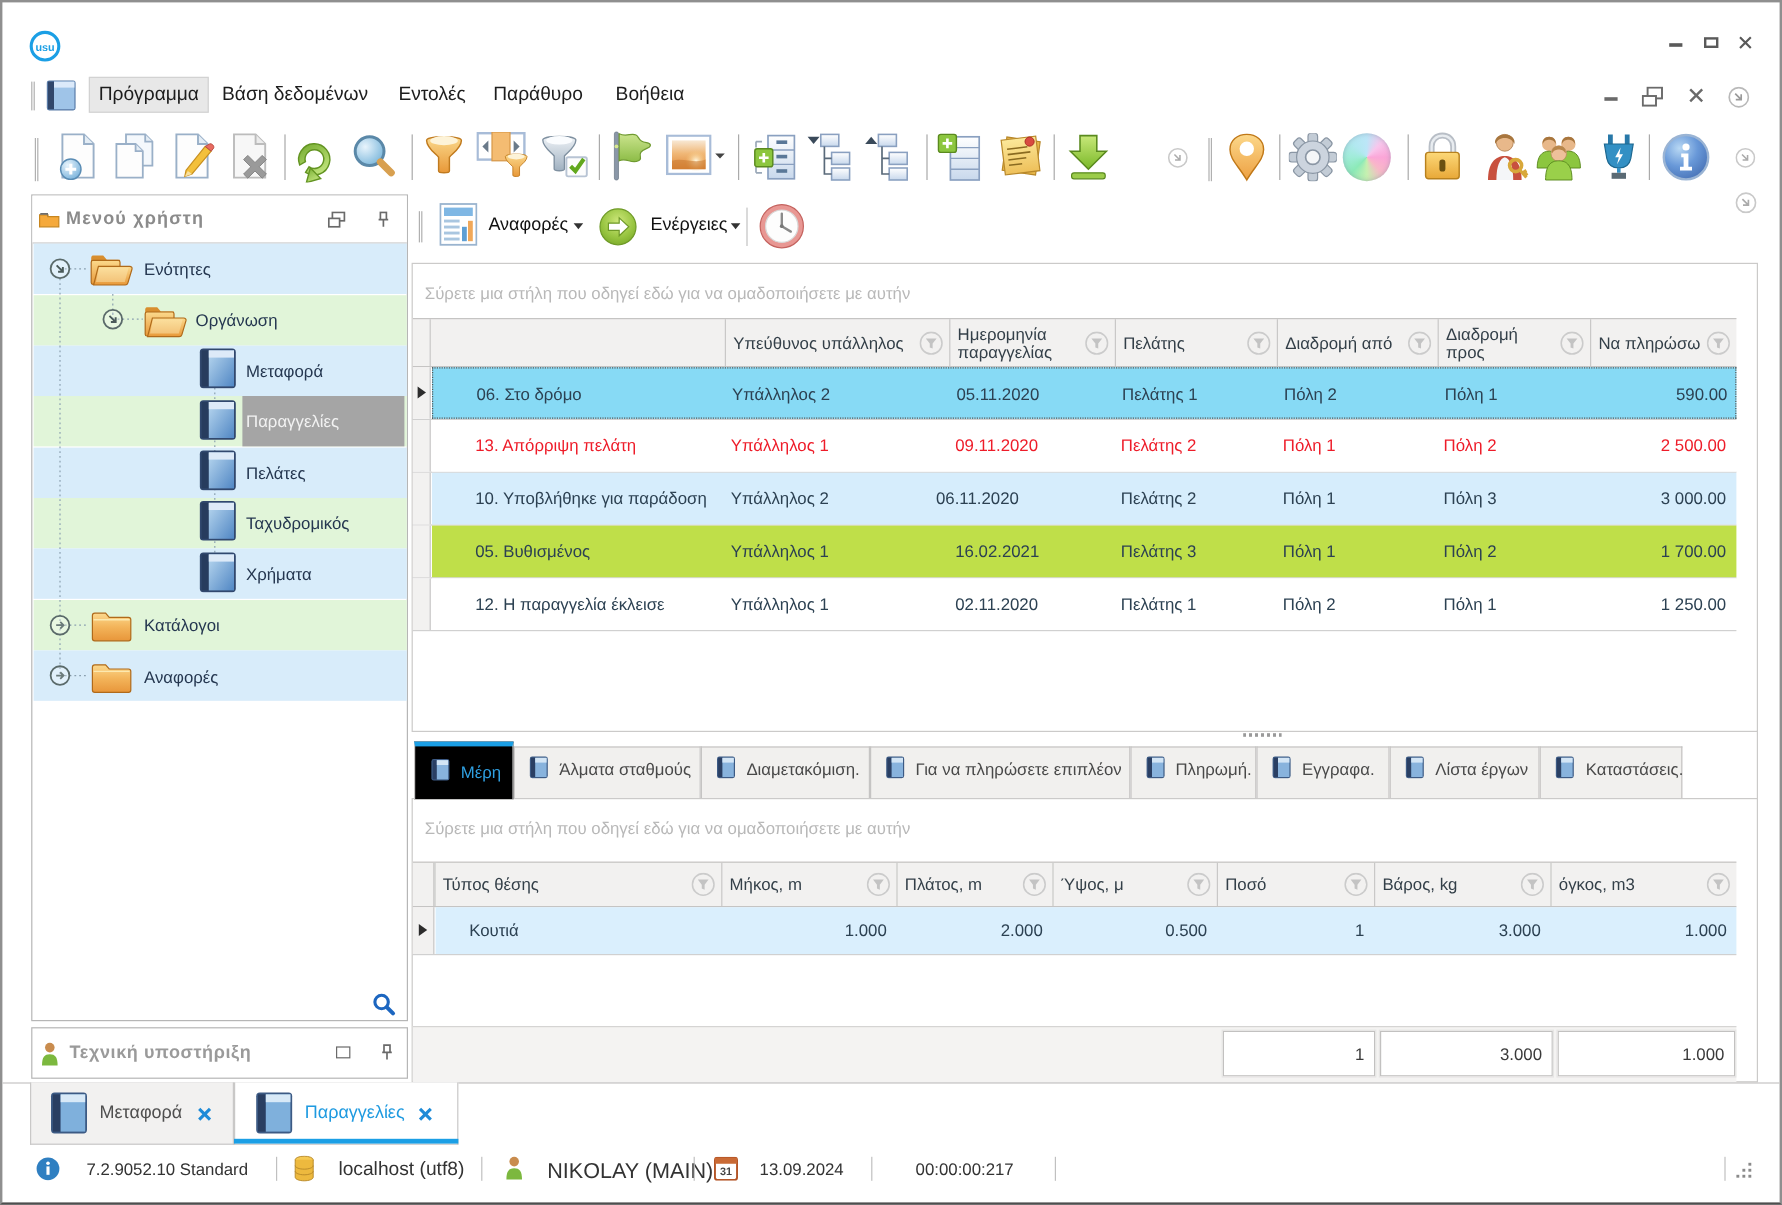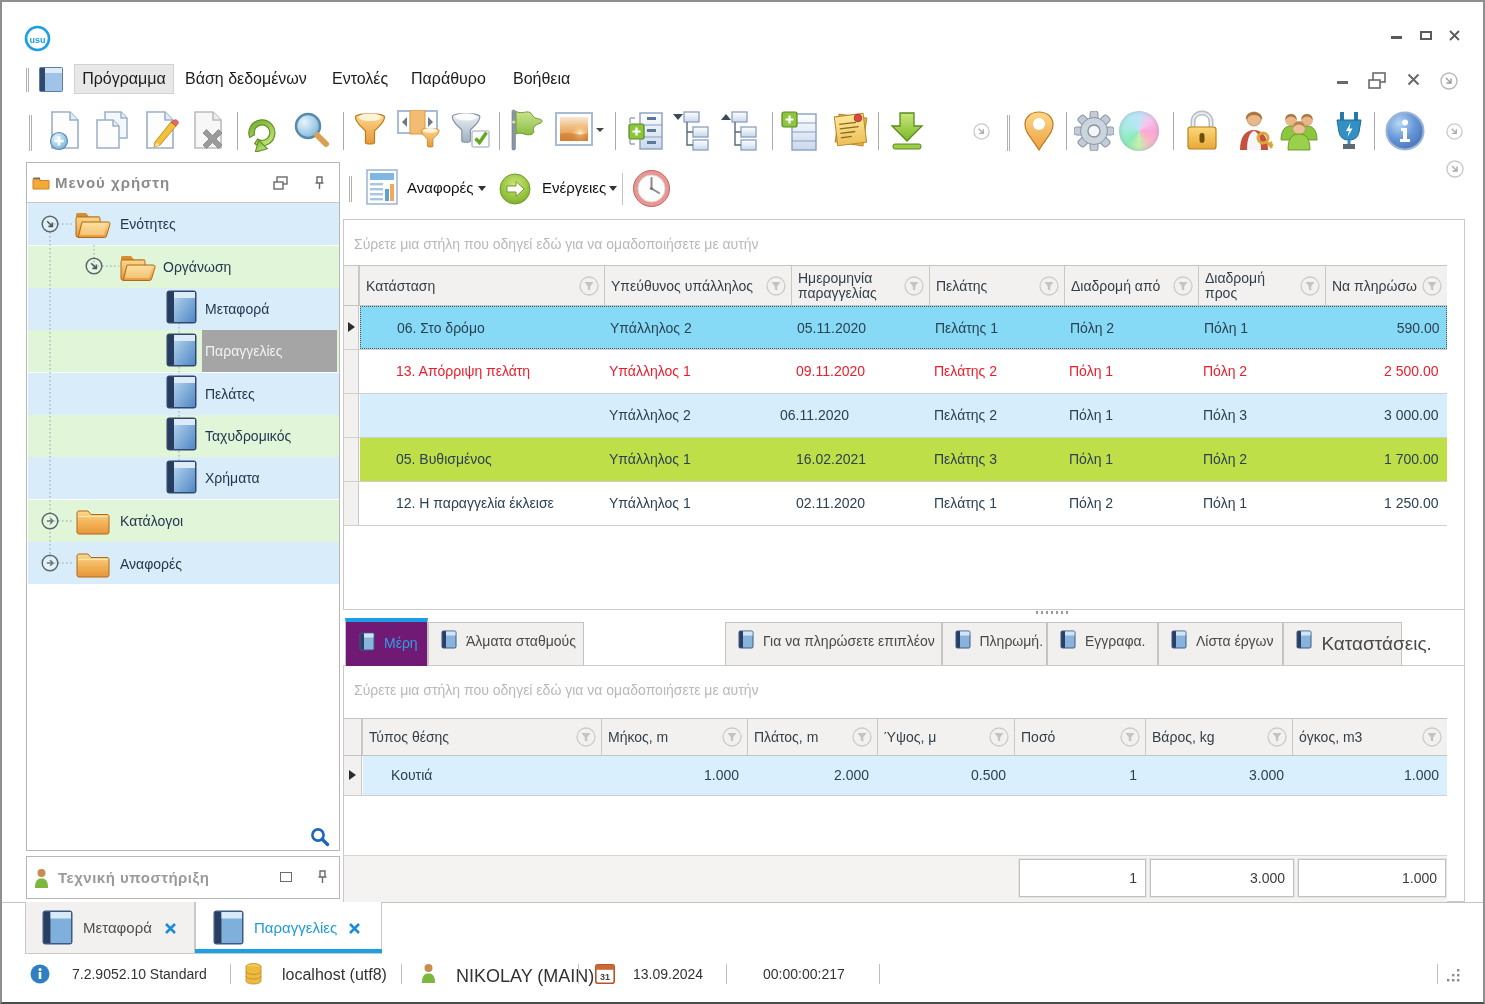--- a/index.html
+++ b/index.html
@@ -589,27 +589,20 @@
 </svg>
 <svg class="abs" style="left:1444px;top:158px" width="18" height="18" viewBox="0 0 18 18">
   <circle cx="9" cy="9" r="8" fill="none" stroke="#c9c9c9" stroke-width="1.4"></circle>
   <path d="M6 6 L11 11 M11 6.5 V11 H6.5" stroke="#ababab" stroke-width="1.4" fill="none"></path>
 </svg>
 
 <div class="abs" id="topgrid" style="left:341px;top:217px;width:1122px;height:391px;border:1px solid #cbcac9;background:#fff">
   <div class="abs" style="left:10px;top:16px;font-size:14px;color:#b8b8b8">Σύρετε μια στήλη που οδηγεί εδώ για να ομαδοποιήσετε με αυτήν</div>
 <div class="gridhead" style="left:0px;top:45px;width:1103px;height:41px">
 <div class="abs" style="left:0;top:0;width:15px;height:100%;border-right:1px solid #c9c8c7"></div>
-<div class="hcell" style="left:15px;width:245px">
-          <span class="hlabel">Κατάσταση</span>
-          <svg class="filtericon" viewBox="0 0 20 20">
-            <circle cx="10" cy="10" r="9" fill="none" stroke="#cbcbcb" stroke-width="1.3"></circle>
-            <path d="M5.5 6 L14.5 6 L11.2 10.2 L11.2 14.5 L8.8 13.5 L8.8 10.2 Z" fill="#c3c3c3"></path>
-          </svg>
-        </div>
 <div class="hcell" style="left:260px;width:187px">
           <span class="hlabel">Υπεύθυνος υπάλληλος</span>
           <svg class="filtericon" viewBox="0 0 20 20">
             <circle cx="10" cy="10" r="9" fill="none" stroke="#cbcbcb" stroke-width="1.3"></circle>
             <path d="M5.5 6 L14.5 6 L11.2 10.2 L11.2 14.5 L8.8 13.5 L8.8 10.2 Z" fill="#c3c3c3"></path>
           </svg>
         </div>
 <div class="hcell" style="left:447px;width:138px">
           <span class="hlabel">Ημερομηνία<br>παραγγελίας</span>
           <svg class="filtericon" viewBox="0 0 20 20">
@@ -668,20 +661,21 @@
 <div class="cell" style="left:436px;color:#ee1c29">09.11.2020</div>
 <div class="cell" style="left:574px;color:#ee1c29">Πελάτης 2</div>
 <div class="cell" style="left:709px;color:#ee1c29">Πόλη 1</div>
 <div class="cell" style="left:843px;color:#ee1c29">Πόλη 2</div>
 <div class="cell num" style="left:965px;width:113.5px;color:#ee1c29">2 500.00</div>
 </div>
       </div>
 <div class="abs" style="left:0;top:174px;width:1103px;height:44px;border-bottom:1px solid #d0d0d0">
 <div class="abs" style="left:0;top:0;width:15px;height:100%;background:#f2f1f0;border-right:1px solid #c9c8c7"></div>
 <div class="abs" style="left:16px;top:0;width:1087px;height:43px;background:#d6edfc;">
+<div class="cell" style="left:36px;color:#2c4152">10. Υποβλήθηκε για παράδοση</div>
 <div class="cell" style="left:249px;color:#2c4152">Υπάλληλος 2</div>
 <div class="cell" style="left:420px;color:#2c4152">06.11.2020</div>
 <div class="cell" style="left:574px;color:#2c4152">Πελάτης 2</div>
 <div class="cell" style="left:709px;color:#2c4152">Πόλη 1</div>
 <div class="cell" style="left:843px;color:#2c4152">Πόλη 3</div>
 <div class="cell num" style="left:965px;width:113.5px;color:#2c4152">3 000.00</div>
 </div>
       </div>
 <div class="abs" style="left:0;top:218px;width:1103px;height:44px;border-bottom:1px solid #d0d0d0">
 <div class="abs" style="left:0;top:0;width:15px;height:100%;background:#f2f1f0;border-right:1px solid #c9c8c7"></div>
@@ -705,38 +699,47 @@
 <div class="cell" style="left:709px;color:#2c4152">Πόλη 2</div>
 <div class="cell" style="left:843px;color:#2c4152">Πόλη 1</div>
 <div class="cell num" style="left:965px;width:113.5px;color:#2c4152">1 250.00</div>
 </div>
       </div>
 </div>
 
 <div class="abs" style="left:1462px;top:607px;width:1px;height:56px;background:#cbcac9"></div>
 <div class="abs" style="left:1034px;top:609px;width:32px;height:3px;background:repeating-linear-gradient(90deg,#9a9a9a 0 2px,transparent 2px 5px)"></div>
 
-<div class="abs" style="left:343px;top:616px;width:83px;height:48px;background:#701a75;border:1px solid #c5c4c3;border-top:4px solid #1b9fe5;border-bottom:none;z-index:5">
+<div class="abs" style="left:343px;top:616px;width:83px;height:48px;background:#000000;border:1px solid #c5c4c3;border-top:4px solid #1b9fe5;border-bottom:none;z-index:5">
 <svg class="abs" style="left:13px;top:10px" width="16" height="19" viewBox="0 0 16 19">
         <rect x="0.5" y="0.5" width="15" height="18" rx="2" fill="#3c5a84"></rect>
         <rect x="1.5" y="1.5" width="4" height="16" fill="#2a3f63"></rect>
         <rect x="5" y="1.5" width="9.5" height="16" fill="#88b3dd"></rect>
         <rect x="5" y="1.5" width="9.5" height="4" fill="#d3e5f5"></rect>
       </svg>
 <div class="abs" style="left:38px;top:13px;font-size:14px;color:#2f9fe0">Μέρη</div>
     </div>
 <div class="abs" style="left:426px;top:620px;width:156px;height:43px;background:#f1f0ee;border:1px solid #c5c4c3;border-bottom:none">
 <svg class="abs" style="left:12px;top:7px" width="16" height="19" viewBox="0 0 16 19">
         <rect x="0.5" y="0.5" width="15" height="18" rx="2" fill="#3c5a84"></rect>
         <rect x="1.5" y="1.5" width="4" height="16" fill="#2a3f63"></rect>
         <rect x="5" y="1.5" width="9.5" height="16" fill="#88b3dd"></rect>
         <rect x="5" y="1.5" width="9.5" height="4" fill="#d3e5f5"></rect>
       </svg>
 <div class="abs" style="left:37px;top:10px;font-size:14px;color:#494949">Άλματα σταθμούς</div>
     </div>
+<div class="abs" style="left:582px;top:620px;width:141px;height:43px;background:#f1f0ee;border:1px solid #c5c4c3;border-bottom:none">
+<svg class="abs" style="left:12px;top:7px" width="16" height="19" viewBox="0 0 16 19">
+        <rect x="0.5" y="0.5" width="15" height="18" rx="2" fill="#3c5a84"></rect>
+        <rect x="1.5" y="1.5" width="4" height="16" fill="#2a3f63"></rect>
+        <rect x="5" y="1.5" width="9.5" height="16" fill="#88b3dd"></rect>
+        <rect x="5" y="1.5" width="9.5" height="4" fill="#d3e5f5"></rect>
+      </svg>
+<div class="abs" style="left:37px;top:10px;font-size:14px;color:#494949">Διαμετακόμιση.</div>
+    </div>
 <div class="abs" style="left:723px;top:620px;width:216.5px;height:43px;background:#f1f0ee;border:1px solid #c5c4c3;border-bottom:none">
 <svg class="abs" style="left:12px;top:7px" width="16" height="19" viewBox="0 0 16 19">
         <rect x="0.5" y="0.5" width="15" height="18" rx="2" fill="#3c5a84"></rect>
         <rect x="1.5" y="1.5" width="4" height="16" fill="#2a3f63"></rect>
         <rect x="5" y="1.5" width="9.5" height="16" fill="#88b3dd"></rect>
         <rect x="5" y="1.5" width="9.5" height="4" fill="#d3e5f5"></rect>
       </svg>
 <div class="abs" style="left:37px;top:10px;font-size:14px;color:#494949">Για να πληρώσετε επιπλέον</div>
     </div>
 <div class="abs" style="left:939.5px;top:620px;width:105.5px;height:43px;background:#f1f0ee;border:1px solid #c5c4c3;border-bottom:none">
@@ -766,21 +769,21 @@
       </svg>
 <div class="abs" style="left:37px;top:10px;font-size:14px;color:#494949">Λίστα έργων</div>
     </div>
 <div class="abs" style="left:1281.4px;top:620px;width:119px;height:43px;background:#f1f0ee;border:1px solid #c5c4c3;border-bottom:none">
 <svg class="abs" style="left:12px;top:7px" width="16" height="19" viewBox="0 0 16 19">
         <rect x="0.5" y="0.5" width="15" height="18" rx="2" fill="#3c5a84"></rect>
         <rect x="1.5" y="1.5" width="4" height="16" fill="#2a3f63"></rect>
         <rect x="5" y="1.5" width="9.5" height="16" fill="#88b3dd"></rect>
         <rect x="5" y="1.5" width="9.5" height="4" fill="#d3e5f5"></rect>
       </svg>
-<div class="abs" style="left:37px;top:10px;font-size:19px;color:#494949">Καταστάσεις.</div>
+<div class="abs" style="left:37px;top:10px;font-size:14px;color:#494949">Καταστάσεις.</div>
     </div>
 <div class="abs" id="botgrid" style="left:341px;top:663px;width:1122px;height:237px;border:1px solid #cbcac9;background:#fff">
   <div class="abs" style="left:10px;top:16px;font-size:14px;color:#b8b8b8">Σύρετε μια στήλη που οδηγεί εδώ για να ομαδοποιήσετε με αυτήν</div>
 <div class="gridhead" style="left:0px;top:52px;width:1103px;height:38px">
 <div class="abs" style="left:0;top:0;width:18px;height:100%;border-right:1px solid #c9c8c7"></div>
 <div class="hcell" style="left:18px;width:239px">
           <span class="hlabel">Τύπος θέσης</span>
           <svg class="filtericon" viewBox="0 0 20 20">
             <circle cx="10" cy="10" r="9" fill="none" stroke="#cbcbcb" stroke-width="1.3"></circle>
             <path d="M5.5 6 L14.5 6 L11.2 10.2 L11.2 14.5 L8.8 13.5 L8.8 10.2 Z" fill="#c3c3c3"></path>

